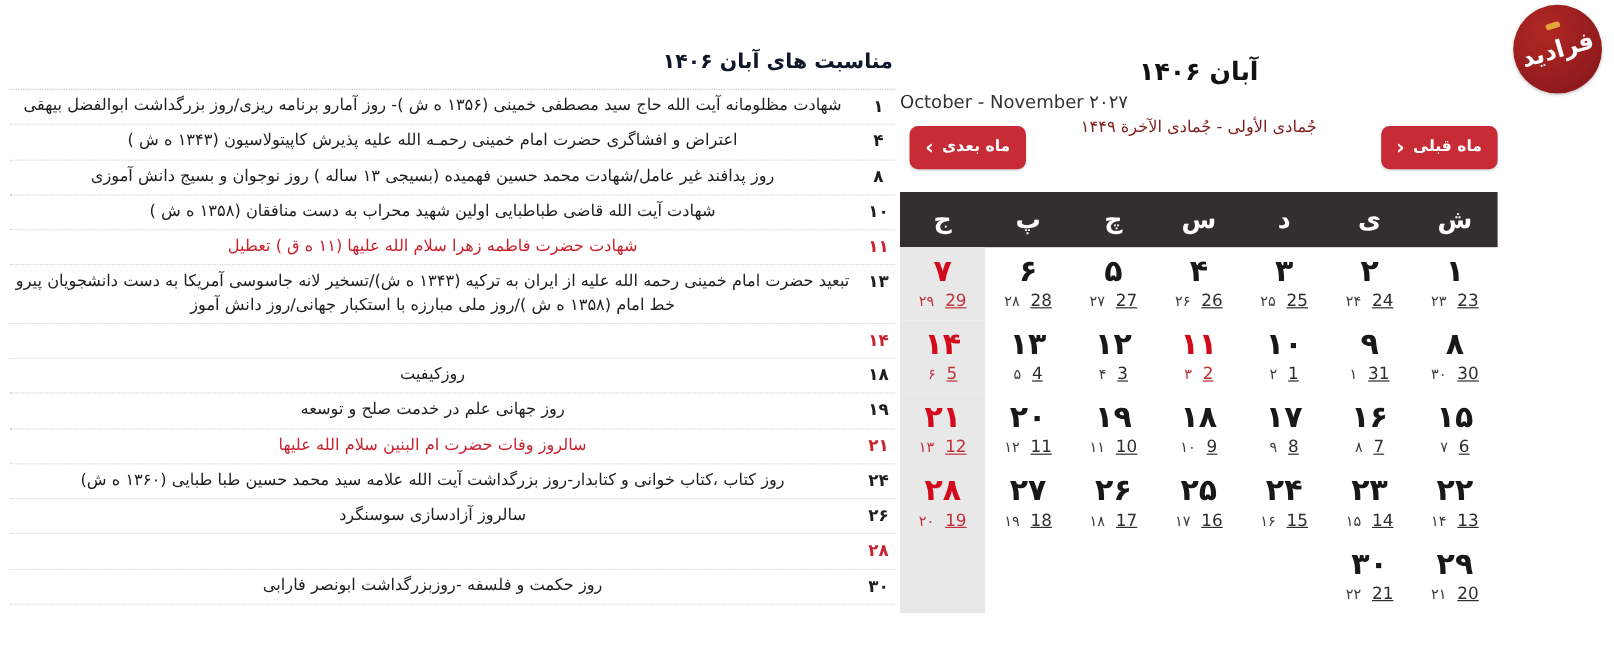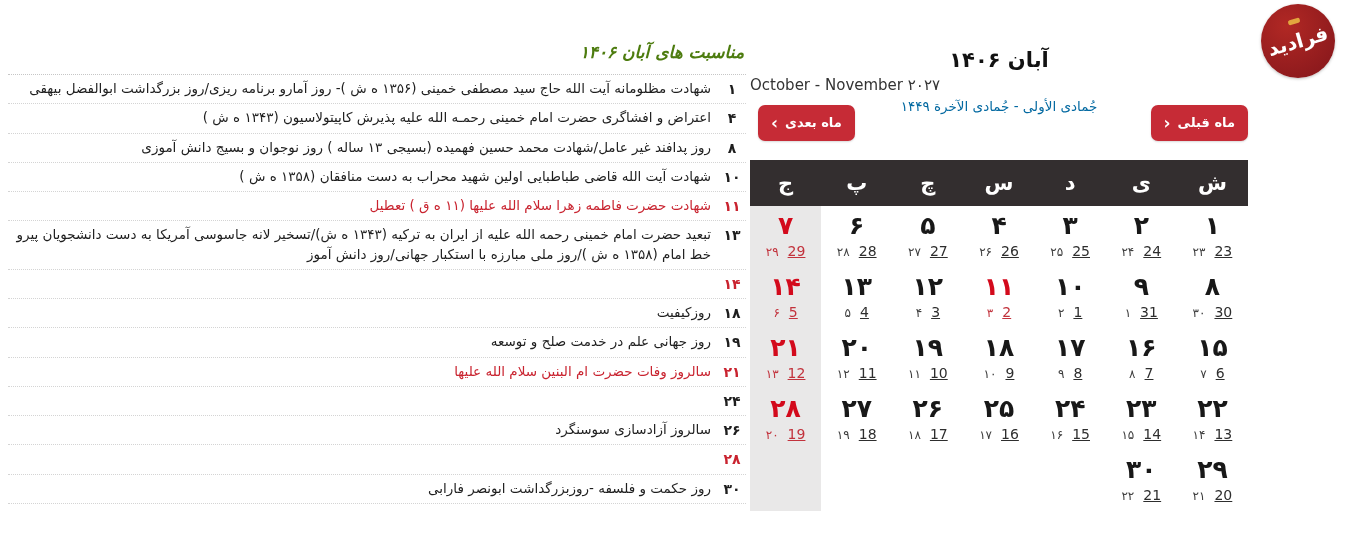--- a/index.html
+++ b/index.html
@@ -11,31 +11,31 @@
   
   .logo{
     position:absolute;left:1261px;top:4px;width:74px;height:74px;border-radius:50%;
     background:radial-gradient(circle at 35% 30%,#b12824,#8e1a1d 75%);
     display:flex;align-items:center;justify-content:center;box-shadow:0 1px 3px rgba(0,0,0,.25);
   }
   .logo-text{color:#fff;font-size:20px;font-weight:bold;transform:rotate(-16deg);letter-spacing:1px;}
   .logo-accent{position:absolute;top:15px;left:27px;width:12px;height:5px;background:#e2a53e;border-radius:2px;transform:rotate(-16deg);}
   
   .events-panel{position:absolute;left:8px;top:42px;width:738px;}
-  .events-title{font-size:17px;font-weight:600;color:#4d7c0f;margin:0;padding:0 2px 12px 0;border-bottom:1px dotted #c6c6c6;font-style:italic;}
+  .events-title{font-size:17px;font-weight:600;color:#0f172a;margin:0;padding:0 2px 12px 0;border-bottom:1px dotted #c6c6c6;}
   .event-item{display:flex;align-items:flex-start;gap:9px;padding:4px 2px;border-bottom:1px dotted #d4d4d4;font-size:13.5px;line-height:1.45;color:#1e1e1e;}
   .event-day{min-width:24px;text-align:center;font-weight:bold;font-size:14px;flex:0 0 auto;}
-  .event-text{flex:1 1 auto;text-align:right;}
+  .event-text{flex:1 1 auto;text-align:center;}
   .event-item.red{color:#c9232f;}
   
   .cal-panel{position:absolute;left:750px;top:12px;width:498px;}
   .cal-head{position:relative;height:112px;}
   .cal-title{text-align:center;margin-top:36px;font-size:21px;font-weight:bold;color:#121212;line-height:1.2;}
   .cal-sub1{text-align:left;font-size:15px;color:#333;margin-top:3px;direction:ltr;}
-  .cal-sub2{text-align:center;font-size:13.5px;color:#0369a1;margin-top:4px;}
+  .cal-sub2{text-align:center;font-size:13.5px;color:#7f1d1d;margin-top:4px;}
   .btn{
     position:absolute;display:flex;direction:ltr;align-items:center;gap:7px;
     background:#c62b36;color:#fff;border:none;border-radius:7px;padding:9px 13px;
     font-size:13px;font-weight:bold;cursor:pointer;font-family:inherit;line-height:1.4;
     box-shadow:0 1px 2px rgba(0,0,0,.15);
   }
   .btn-next{left:8px;top:57px;}
   .btn-prev{right:0;top:57px;}
   .btn .chev{font-size:17px;font-weight:bold;line-height:1;}
   
@@ -96,20 +96,21 @@
       <div class="event-item">
         <span class="event-day">۱۹</span>
         <span class="event-text">روز جهانی علم در خدمت صلح و توسعه</span>
       </div>
       <div class="event-item red">
         <span class="event-day">۲۱</span>
         <span class="event-text">سالروز وفات حضرت ام البنین سلام الله علیها</span>
       </div>
       <div class="event-item">
         <span class="event-day">۲۴</span>
+        <span class="event-text">روز کتاب ،کتاب خوانی و کتابدار-روز بزرگداشت آیت الله علامه سید محمد حسین طبا طبایی (۱۳۶۰ ه ش)</span>
       </div>
       <div class="event-item">
         <span class="event-day">۲۶</span>
         <span class="event-text">سالروز آزادسازی سوسنگرد</span>
       </div>
       <div class="event-item red">
         <span class="event-day">۲۸</span>
       </div>
       <div class="event-item">
         <span class="event-day">۳۰</span>

